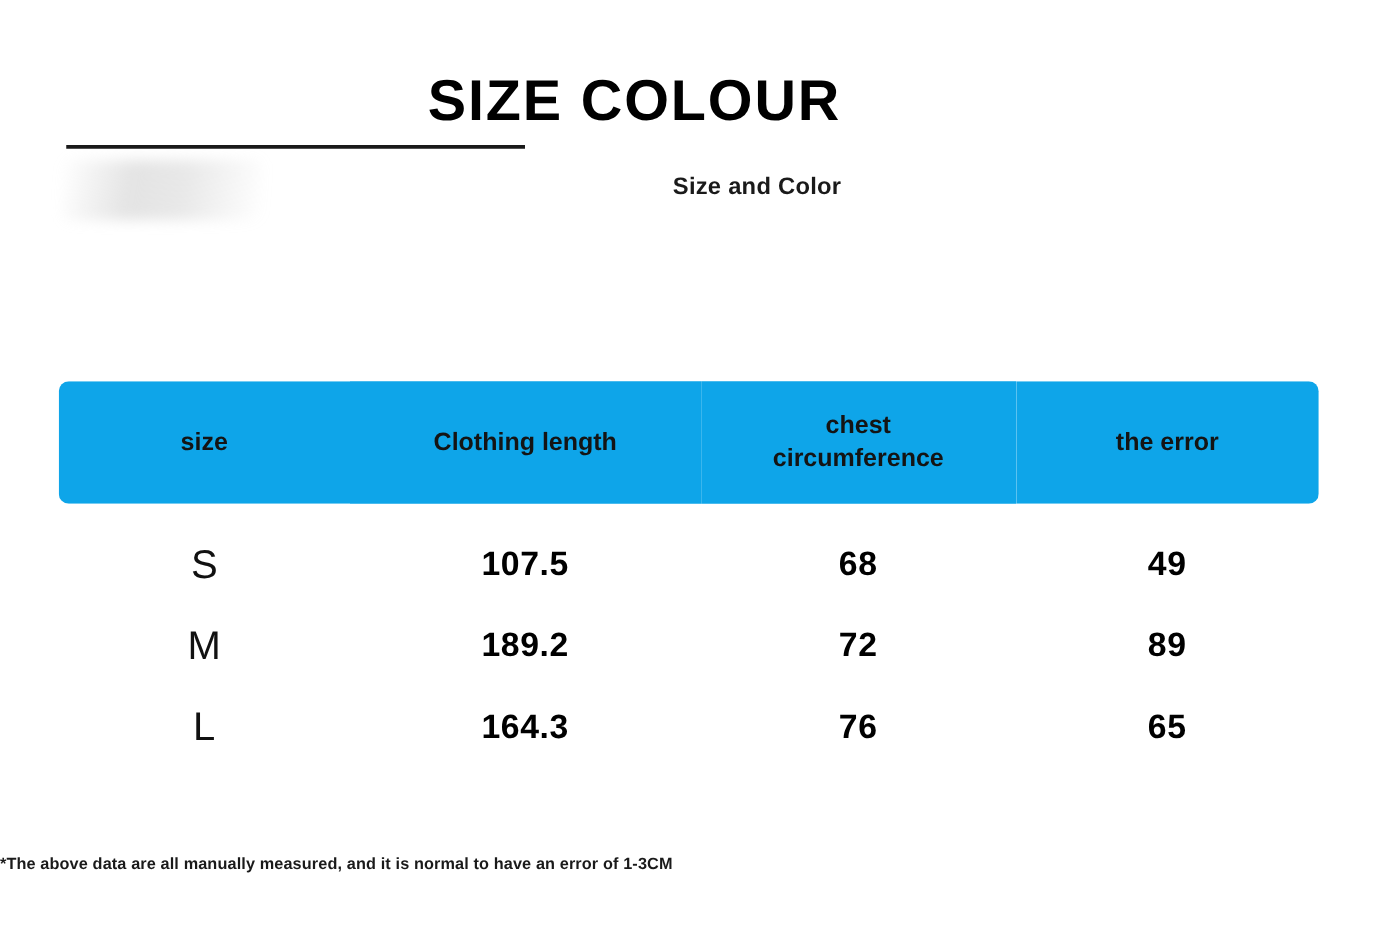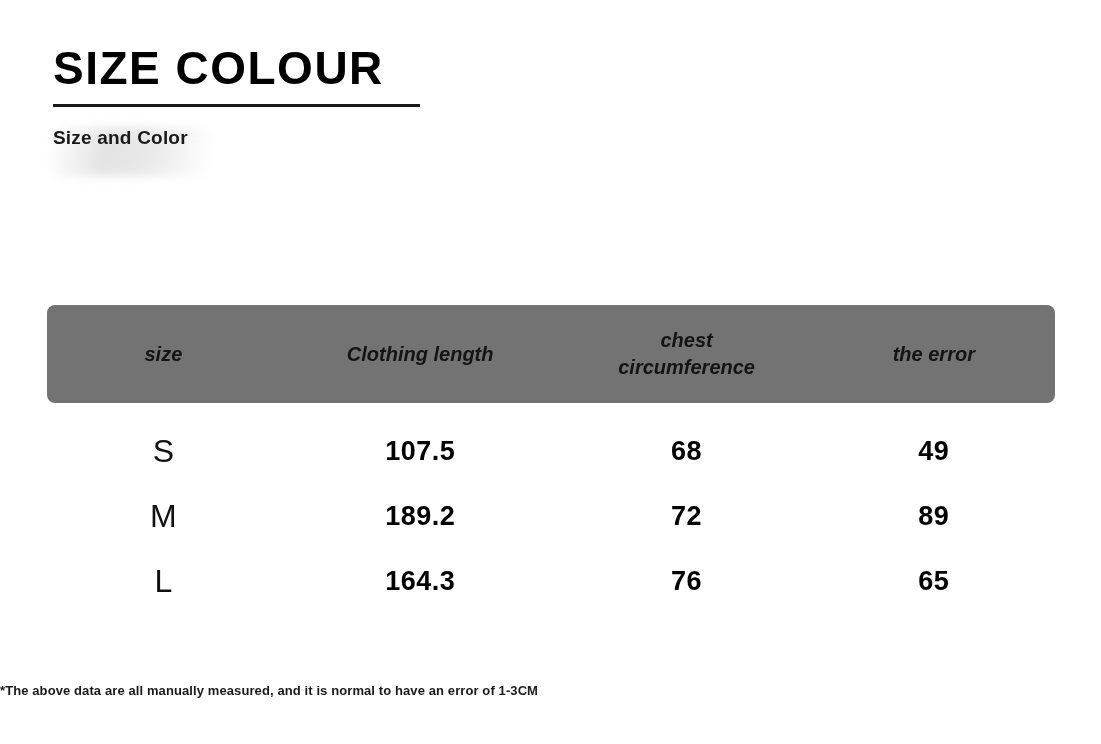--- a/index.html
+++ b/index.html
@@ -19,22 +19,23 @@
     position: relative;
     width: 1101px;
     height: 744px;
     background: #ffffff;
   }
 
   
   .header {
     position: absolute;
     left: 53px;
-    top: 44px;
+    top: 56px;
     width: 620px;
+    text-align: right;
   }
   .header-title {
     font-size: 46px;
     font-weight: 800;
     letter-spacing: 1.5px;
     color: #000000;
     line-height: 1.05;
     margin: 0;
     padding: 0 0 10px 0;
     display: inline-block;
@@ -73,22 +74,21 @@
     left: 47px;
     top: 305px;
     width: 1008px;
   }
   .size-table {
     width: 100%;
     border-collapse: collapse;
     table-layout: fixed;
   }
   .size-table thead tr {
-    background: #737373;
-    font-style: italic;
+    background: #0ea5e9;
   }
   .size-table thead th {
     font-size: 20px;
     font-weight: 600;
     color: #141414;
     padding: 22px 6px;
     text-align: center;
     vertical-align: middle;
     border: none;
     line-height: 1.35;

